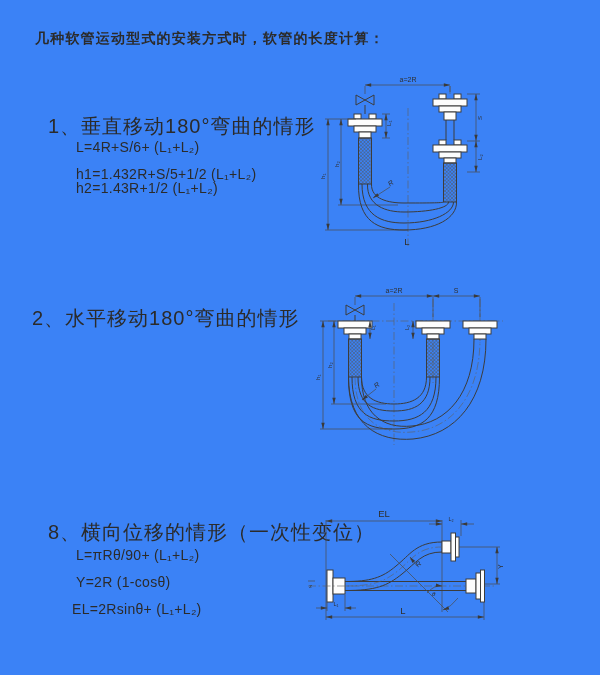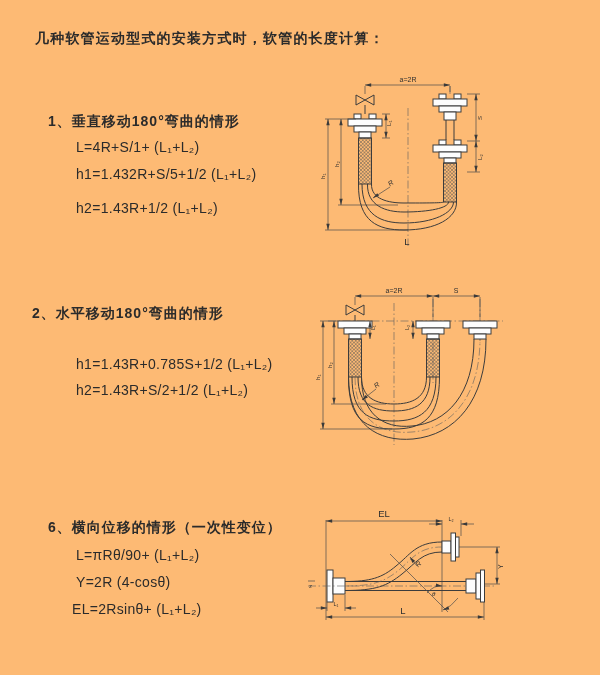--- a/index.html
+++ b/index.html
@@ -1,50 +1,48 @@
 <!DOCTYPE html>
 <html><head>
 <meta charset="utf-8">
 <style>
   html,body{margin:0;padding:0;background:#ffffff;}
-  .page{position:relative;width:600px;height:675px;background:#fdba74;overflow:hidden;
+  .page{position:relative;width:600px;height:675px;background:#3b82f6;overflow:hidden;
         font-family:"Liberation Sans",sans-serif;color:#2b2b2b;}
   .title{position:absolute;left:35px;top:30px;font-size:14px;font-weight:600;letter-spacing:1.2px;}
-  .sec-heading{position:absolute;font-size:14px;font-weight:700;letter-spacing:1px;white-space:nowrap;}
+  .sec-heading{position:absolute;font-size:20px;font-weight:400;letter-spacing:1px;white-space:nowrap;}
   .formula{position:absolute;font-size:14px;font-weight:500;letter-spacing:.3px;white-space:nowrap;}
   svg.diag{position:absolute;overflow:visible;}
   svg .ln{stroke:#3c3c3c;stroke-width:1;fill:none;}
   svg .fl{stroke:#3c3c3c;stroke-width:1;fill:#fdfdfd;}
   svg .tn{stroke:#4a4a4a;stroke-width:.7;fill:none;}
   svg .cl{stroke:#606060;stroke-width:.6;fill:none;stroke-dasharray:8 2.5 1.5 2.5;}
   svg .dim{marker-start:url(#as);marker-end:url(#ae);}
   svg .de{marker-end:url(#ae);}
   svg text{fill:#2f2f2f;font-family:"Liberation Sans",sans-serif;}
   .t5{font-size:5.5px}.t6{font-size:6.2px}.t7{font-size:7px}.t9{font-size:9.5px}
   .mid{text-anchor:middle}.ti{font-style:italic}
 </style>
 </head>
 <body>
 
 <div class="page">
 
   <div class="title">几种软管运动型式的安装方式时，软管的长度计算：</div>
 
   <div class="sec-heading" style="left:48px;top:113px">1、垂直移动180°弯曲的情形</div>
-  <div class="formula" style="left:76px;top:139px">L=4R+S/1+ (L₁+L₂)</div>
+  <div class="formula" style="left:76px;top:139px">L=4R+S/6+ (L₁+L₂)</div>
   <div class="formula" style="left:76px;top:166px">h1=1.432R+S/5+1/2 (L₁+L₂)</div>
-  <div class="formula" style="left:76px;top:200px">h2=1.43R+1/2 (L₁+L₂)</div>
+  <div class="formula" style="left:76px;top:180px">h2=1.43R+1/2 (L₁+L₂)</div>
 
   <div class="sec-heading" style="left:32px;top:305px">2、水平移动180°弯曲的情形</div>
-  <div class="formula" style="left:76px;top:356px">h1=1.43R+0.785S+1/2 (L₁+L₂)</div>
-  <div class="formula" style="left:76px;top:382px">h2=1.43R+S/2+1/2 (L₁+L₂)</div>
-
-  <div class="sec-heading" style="left:48px;top:519px">6、横向位移的情形（一次性变位）</div>
+
+  <div class="sec-heading" style="left:48px;top:519px">8、横向位移的情形（一次性变位）</div>
   <div class="formula" style="left:76px;top:547px">L=πRθ/90+ (L₁+L₂)</div>
-  <div class="formula" style="left:76px;top:574px">Y=2R (4-cosθ)</div>
+  <div class="formula" style="left:76px;top:574px">Y=2R (1-cosθ)</div>
   <div class="formula" style="left:72px;top:601px">EL=2Rsinθ+ (L₁+L₂)</div>
 
   <svg class="diag" style="left:298px;top:72px" width="302" height="200" viewBox="0 0 302 200">
     <defs>
       <marker id="ae" viewBox="0 0 10 6" refX="9.3" refY="3" markerWidth="10" markerHeight="6" orient="auto">
         <path d="M0.5,0.6 L9.5,3 L0.5,5.4 Z" fill="#3a3a3a"></path>
       </marker>
       <marker id="as" viewBox="0 0 10 6" refX="9.3" refY="3" markerWidth="10" markerHeight="6" orient="auto-start-reverse">
         <path d="M0.5,0.6 L9.5,3 L0.5,5.4 Z" fill="#3a3a3a"></path>
       </marker>

